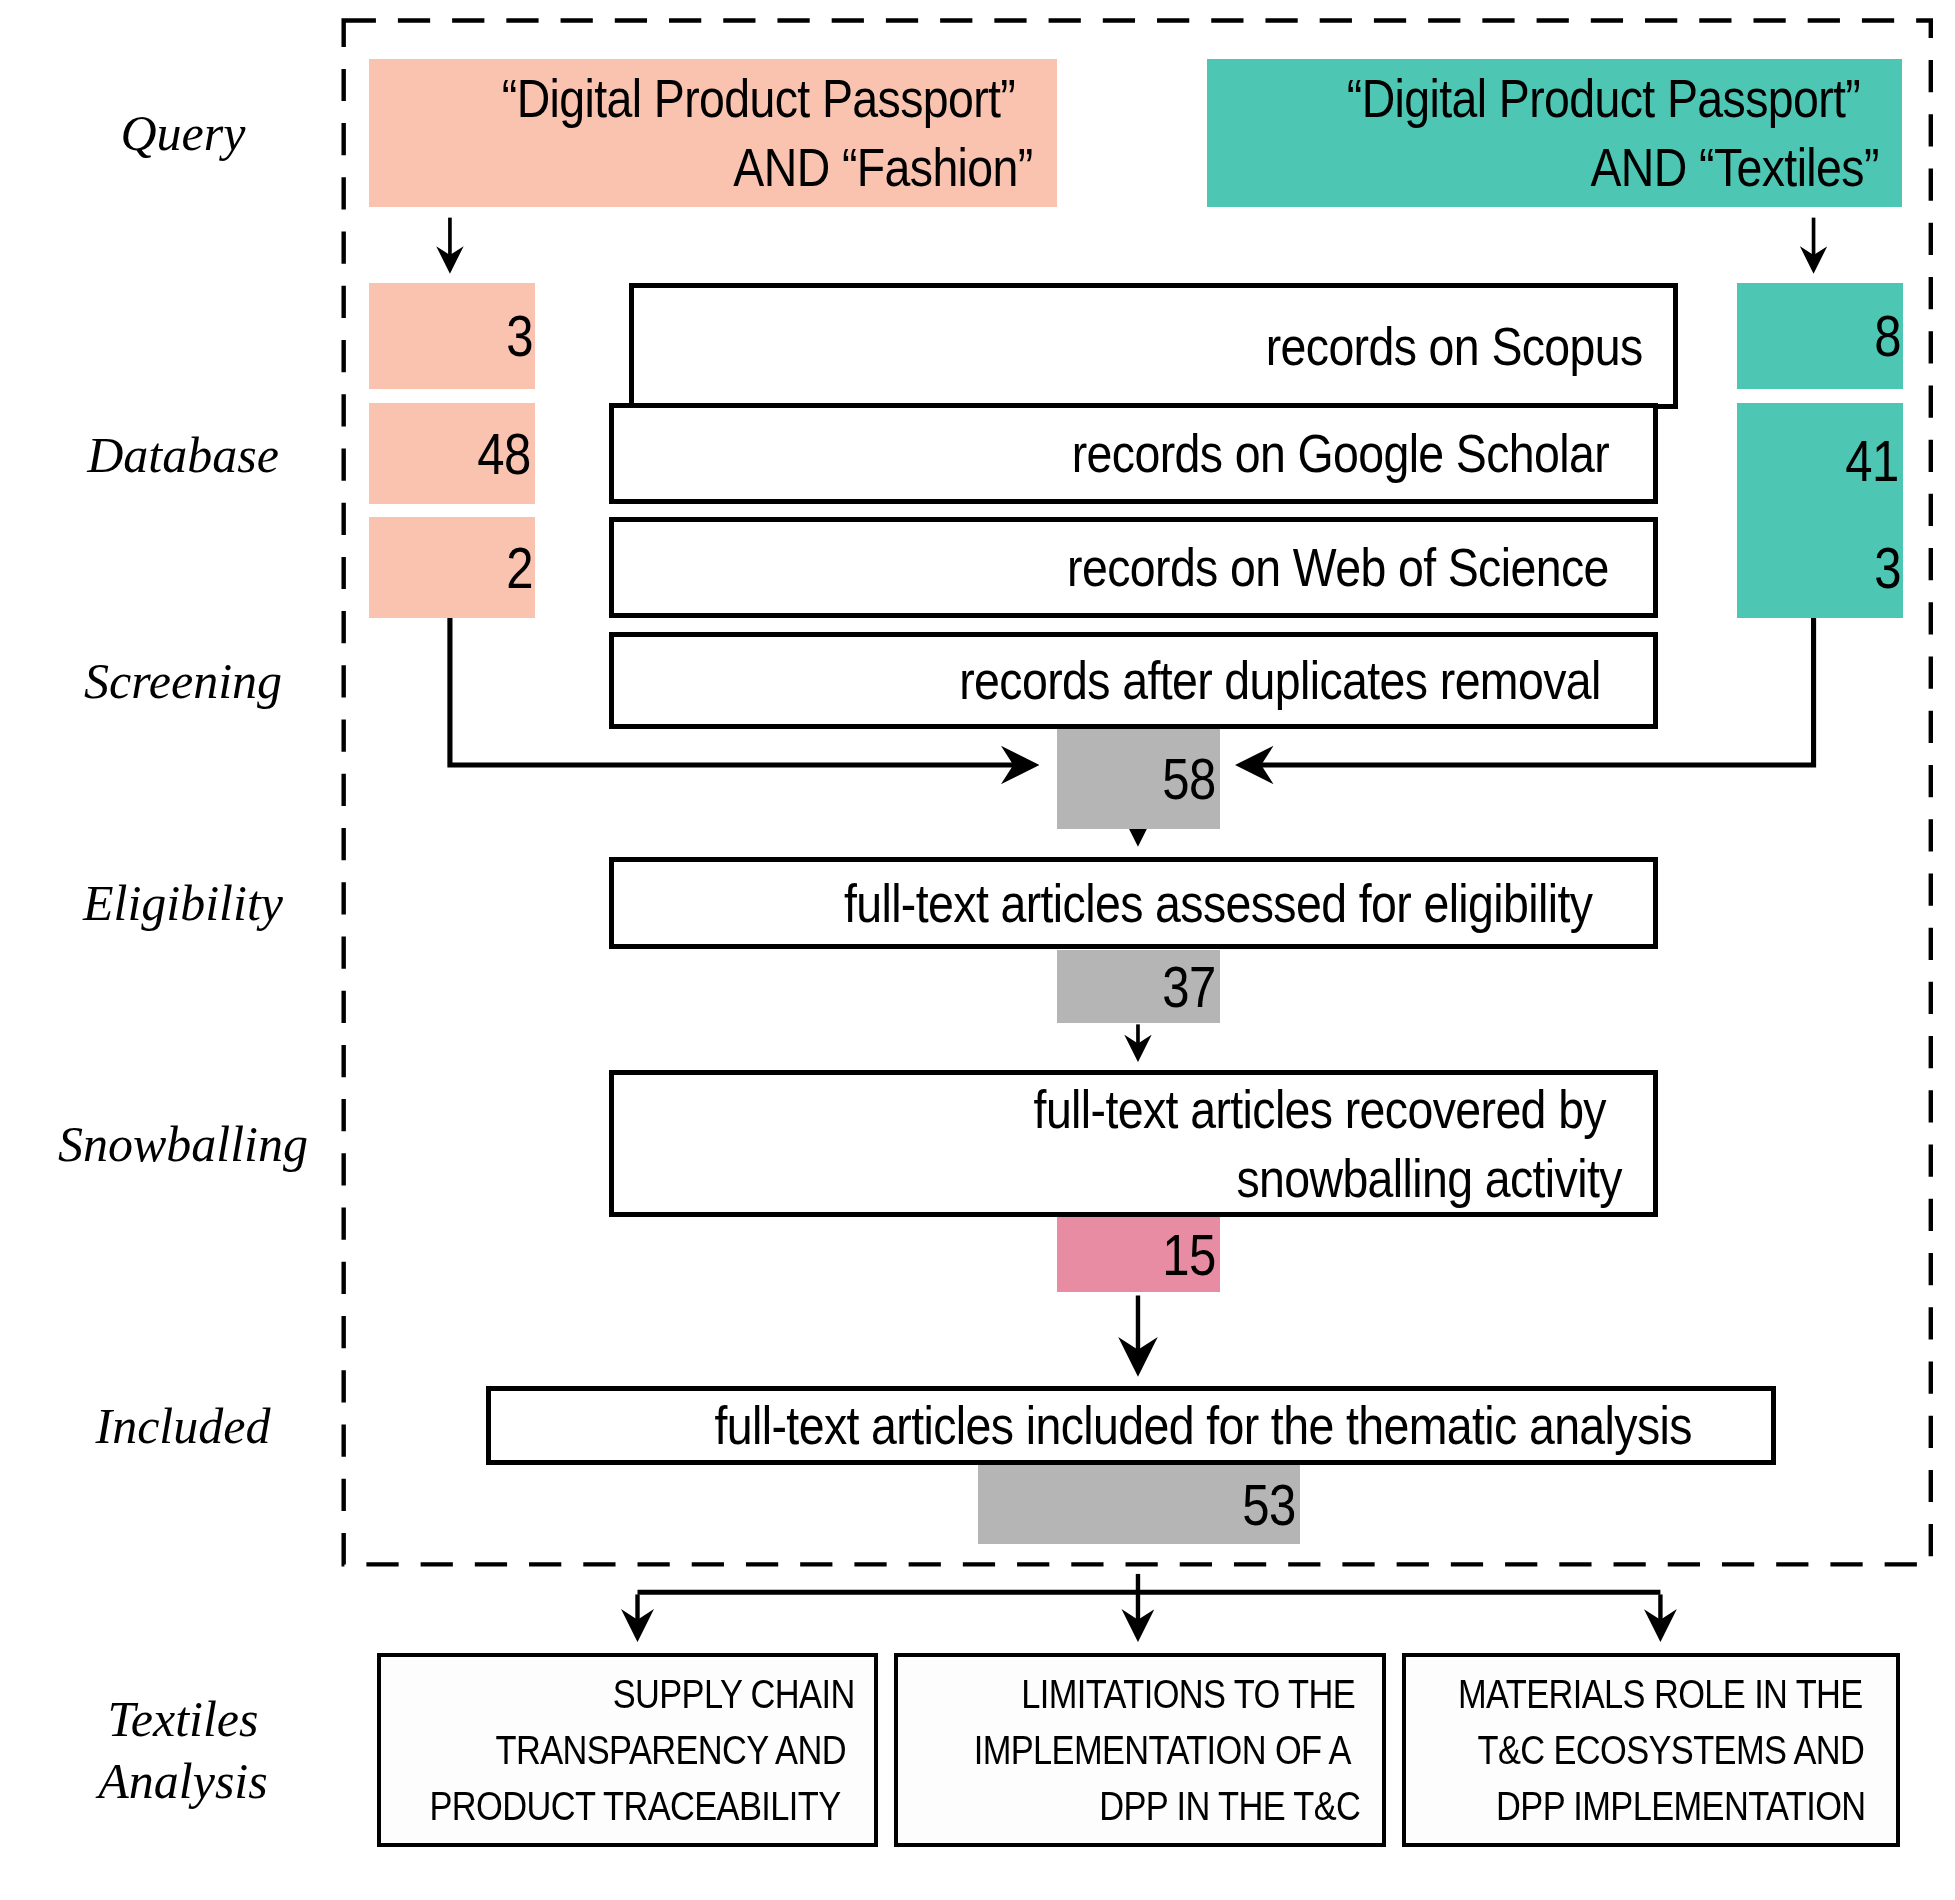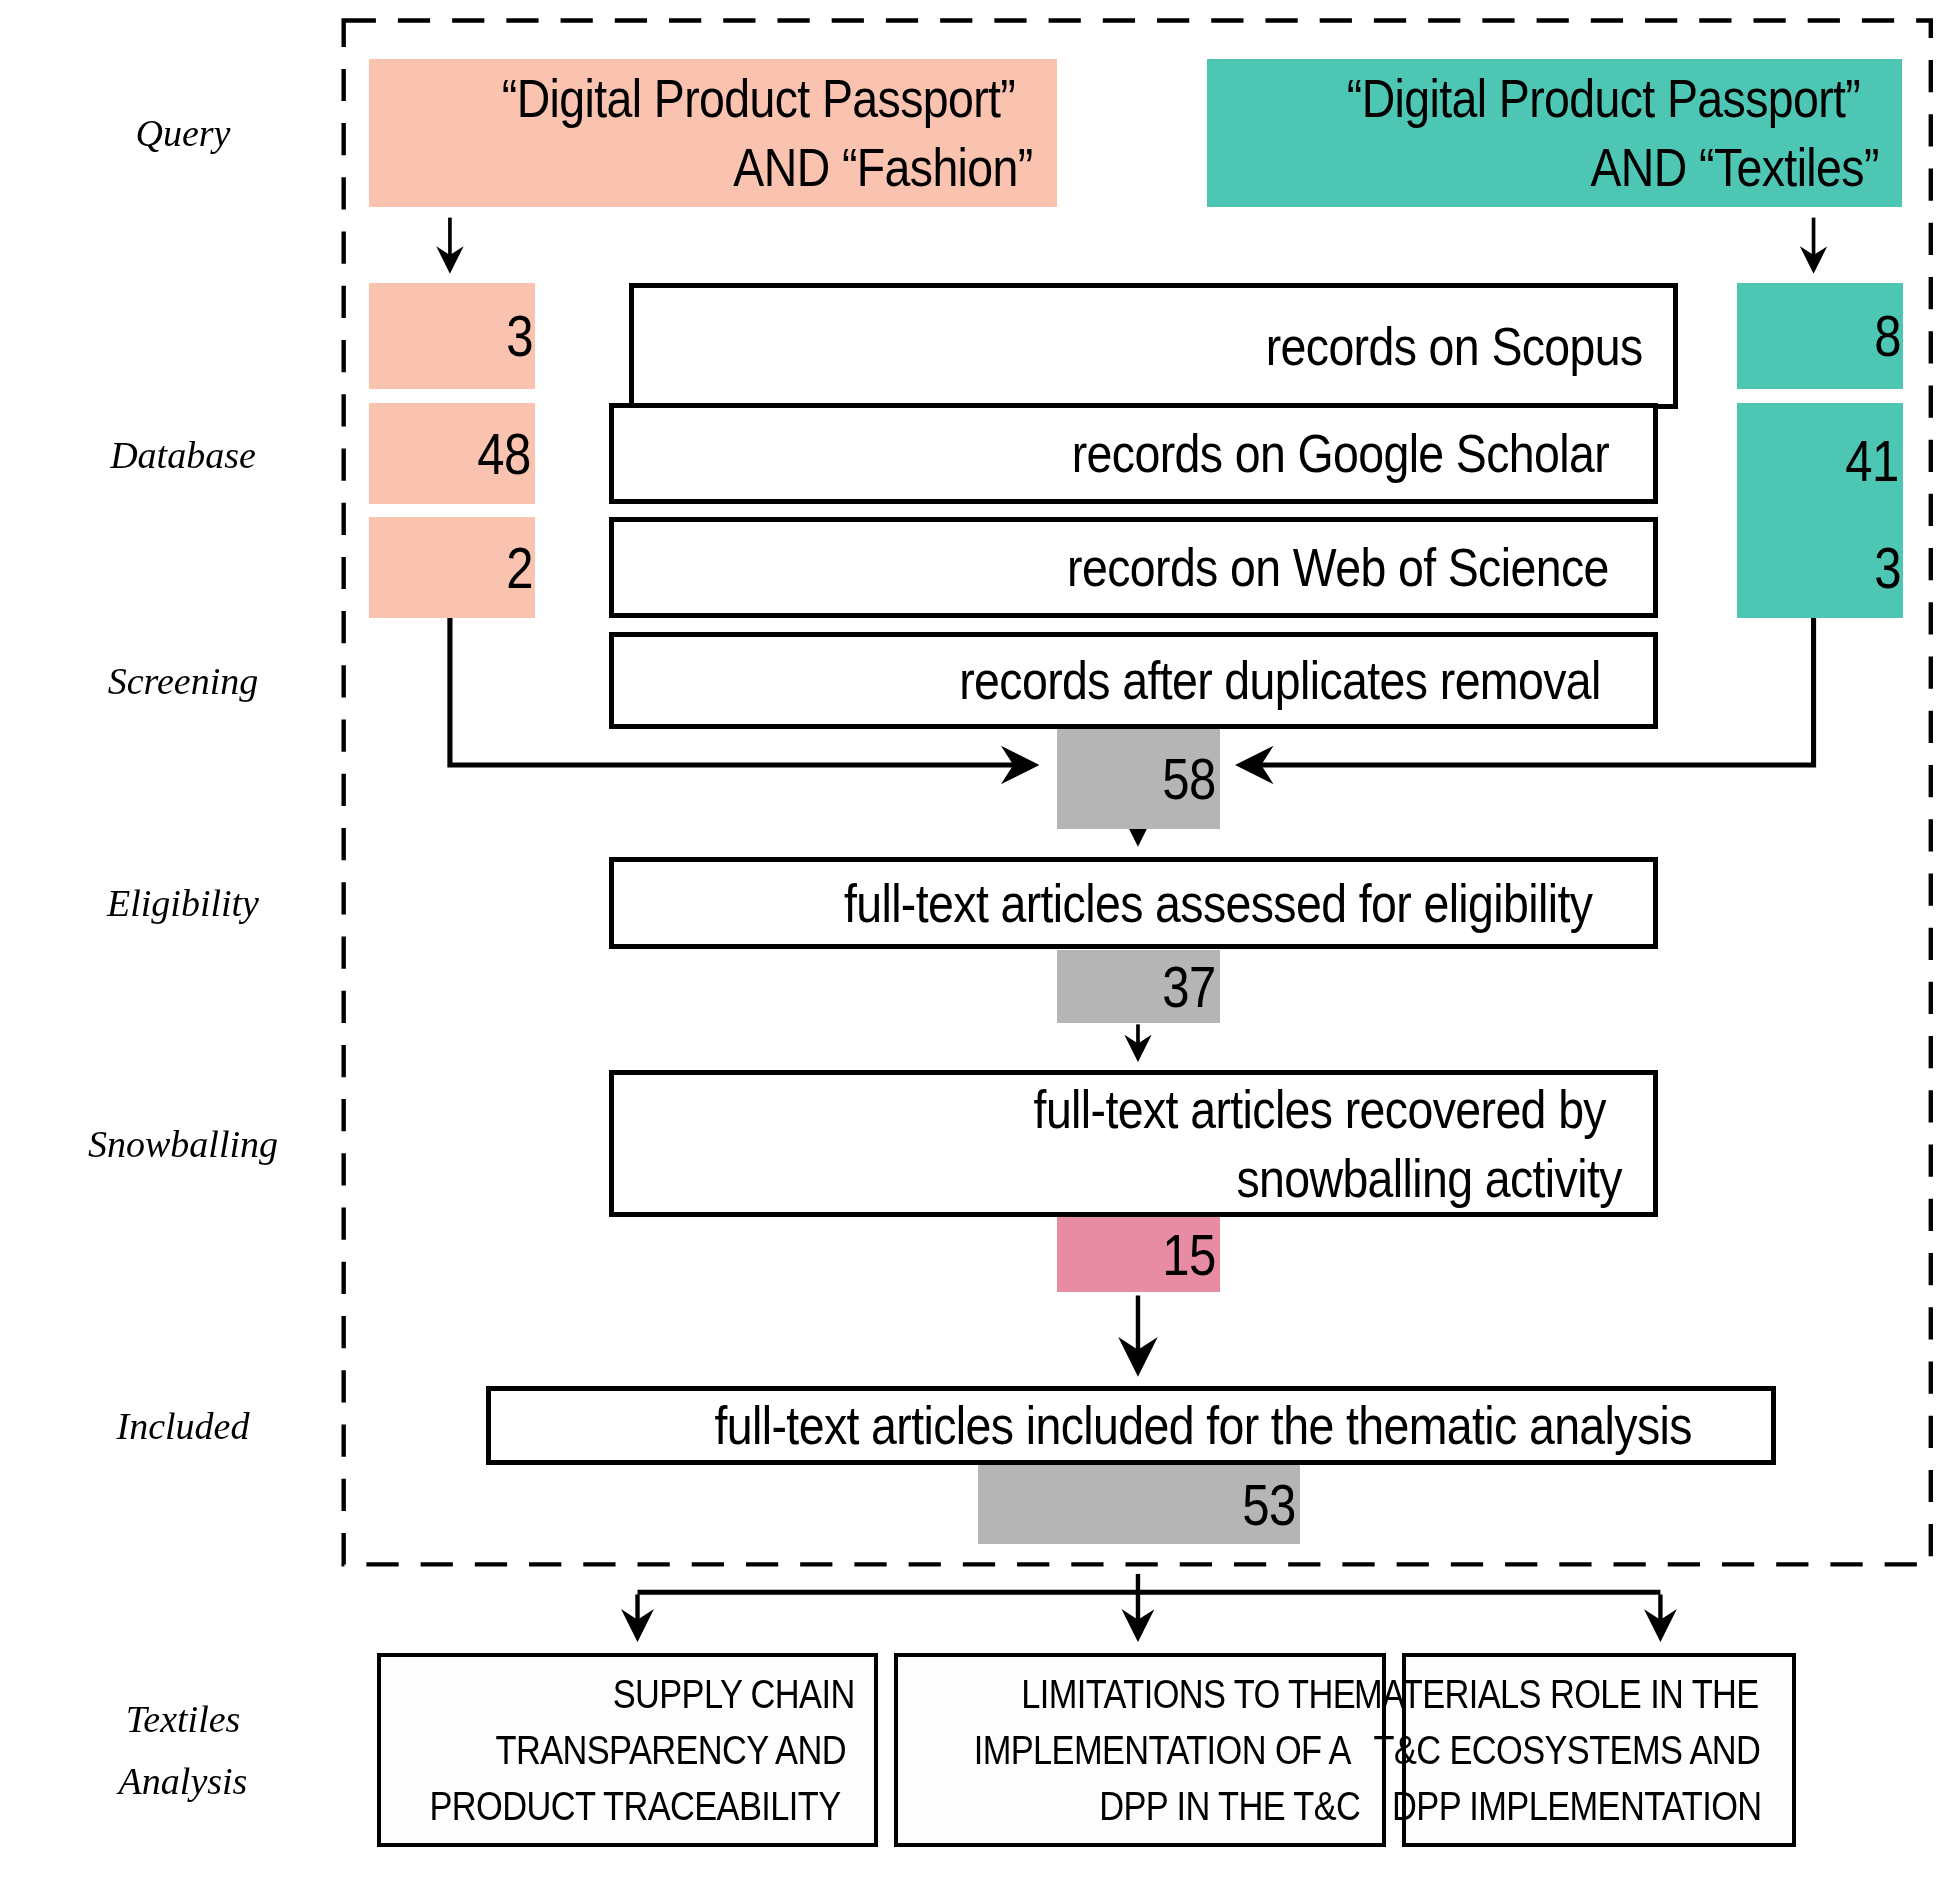--- a/index.html
+++ b/index.html
@@ -13,21 +13,21 @@
   }
   .abs{position:absolute;box-sizing:border-box;}
   .flex{display:flex;align-items:flex-end;justify-content:center;flex-direction:column;}
   .cond{transform:scaleX(0.86);transform-origin:50% 50%;white-space:nowrap;letter-spacing:-0.7px;}
   .boxtext{font-size:54px;line-height:69px;font-weight:500;}
   .numtext{font-size:57px;font-weight:500;}
   .whitebox{background:#fff;border:5.1px solid #000;}
   .stage-label{
     font-family:"Liberation Serif",serif;
     font-style:italic;
-    font-size:38px;
+    font-size:50px;
     line-height:62px;
     text-align:center;
     width:322px;left:22px;
   }
   .thembox{background:#fdfdfd;border:4.4px solid #000;}
   .themline{font-size:40px;line-height:56px;font-weight:500;}
   svg.overlay{position:absolute;left:0;top:0;pointer-events:none;}
 </style>
 </head>
 <body>
@@ -146,20 +146,20 @@
   <div class="abs flex thembox" style="left:377px;top:1653px;width:501px;height:194px;padding-left:44px;">
     <div class="cond themline">SUPPLY CHAIN</div>
     <div class="cond themline">TRANSPARENCY AND</div>
     <div class="cond themline">PRODUCT TRACEABILITY</div>
   </div>
   <div class="abs flex thembox" style="left:894px;top:1653px;width:492px;height:194px;">
     <div class="cond themline">LIMITATIONS TO THE</div>
     <div class="cond themline">IMPLEMENTATION OF A</div>
     <div class="cond themline">DPP IN THE T&amp;C</div>
   </div>
-  <div class="abs flex thembox" style="left:1402px;top:1653px;width:394px;height:194px;">
+  <div class="abs flex thembox" style="left:1402px;top:1653px;width:498px;height:194px;">
     <div class="cond themline">MATERIALS ROLE IN THE</div>
     <div class="cond themline">T&amp;C ECOSYSTEMS AND</div>
     <div class="cond themline">DPP IMPLEMENTATION</div>
   </div>
 
 </div>
 
 
 </body></html>

